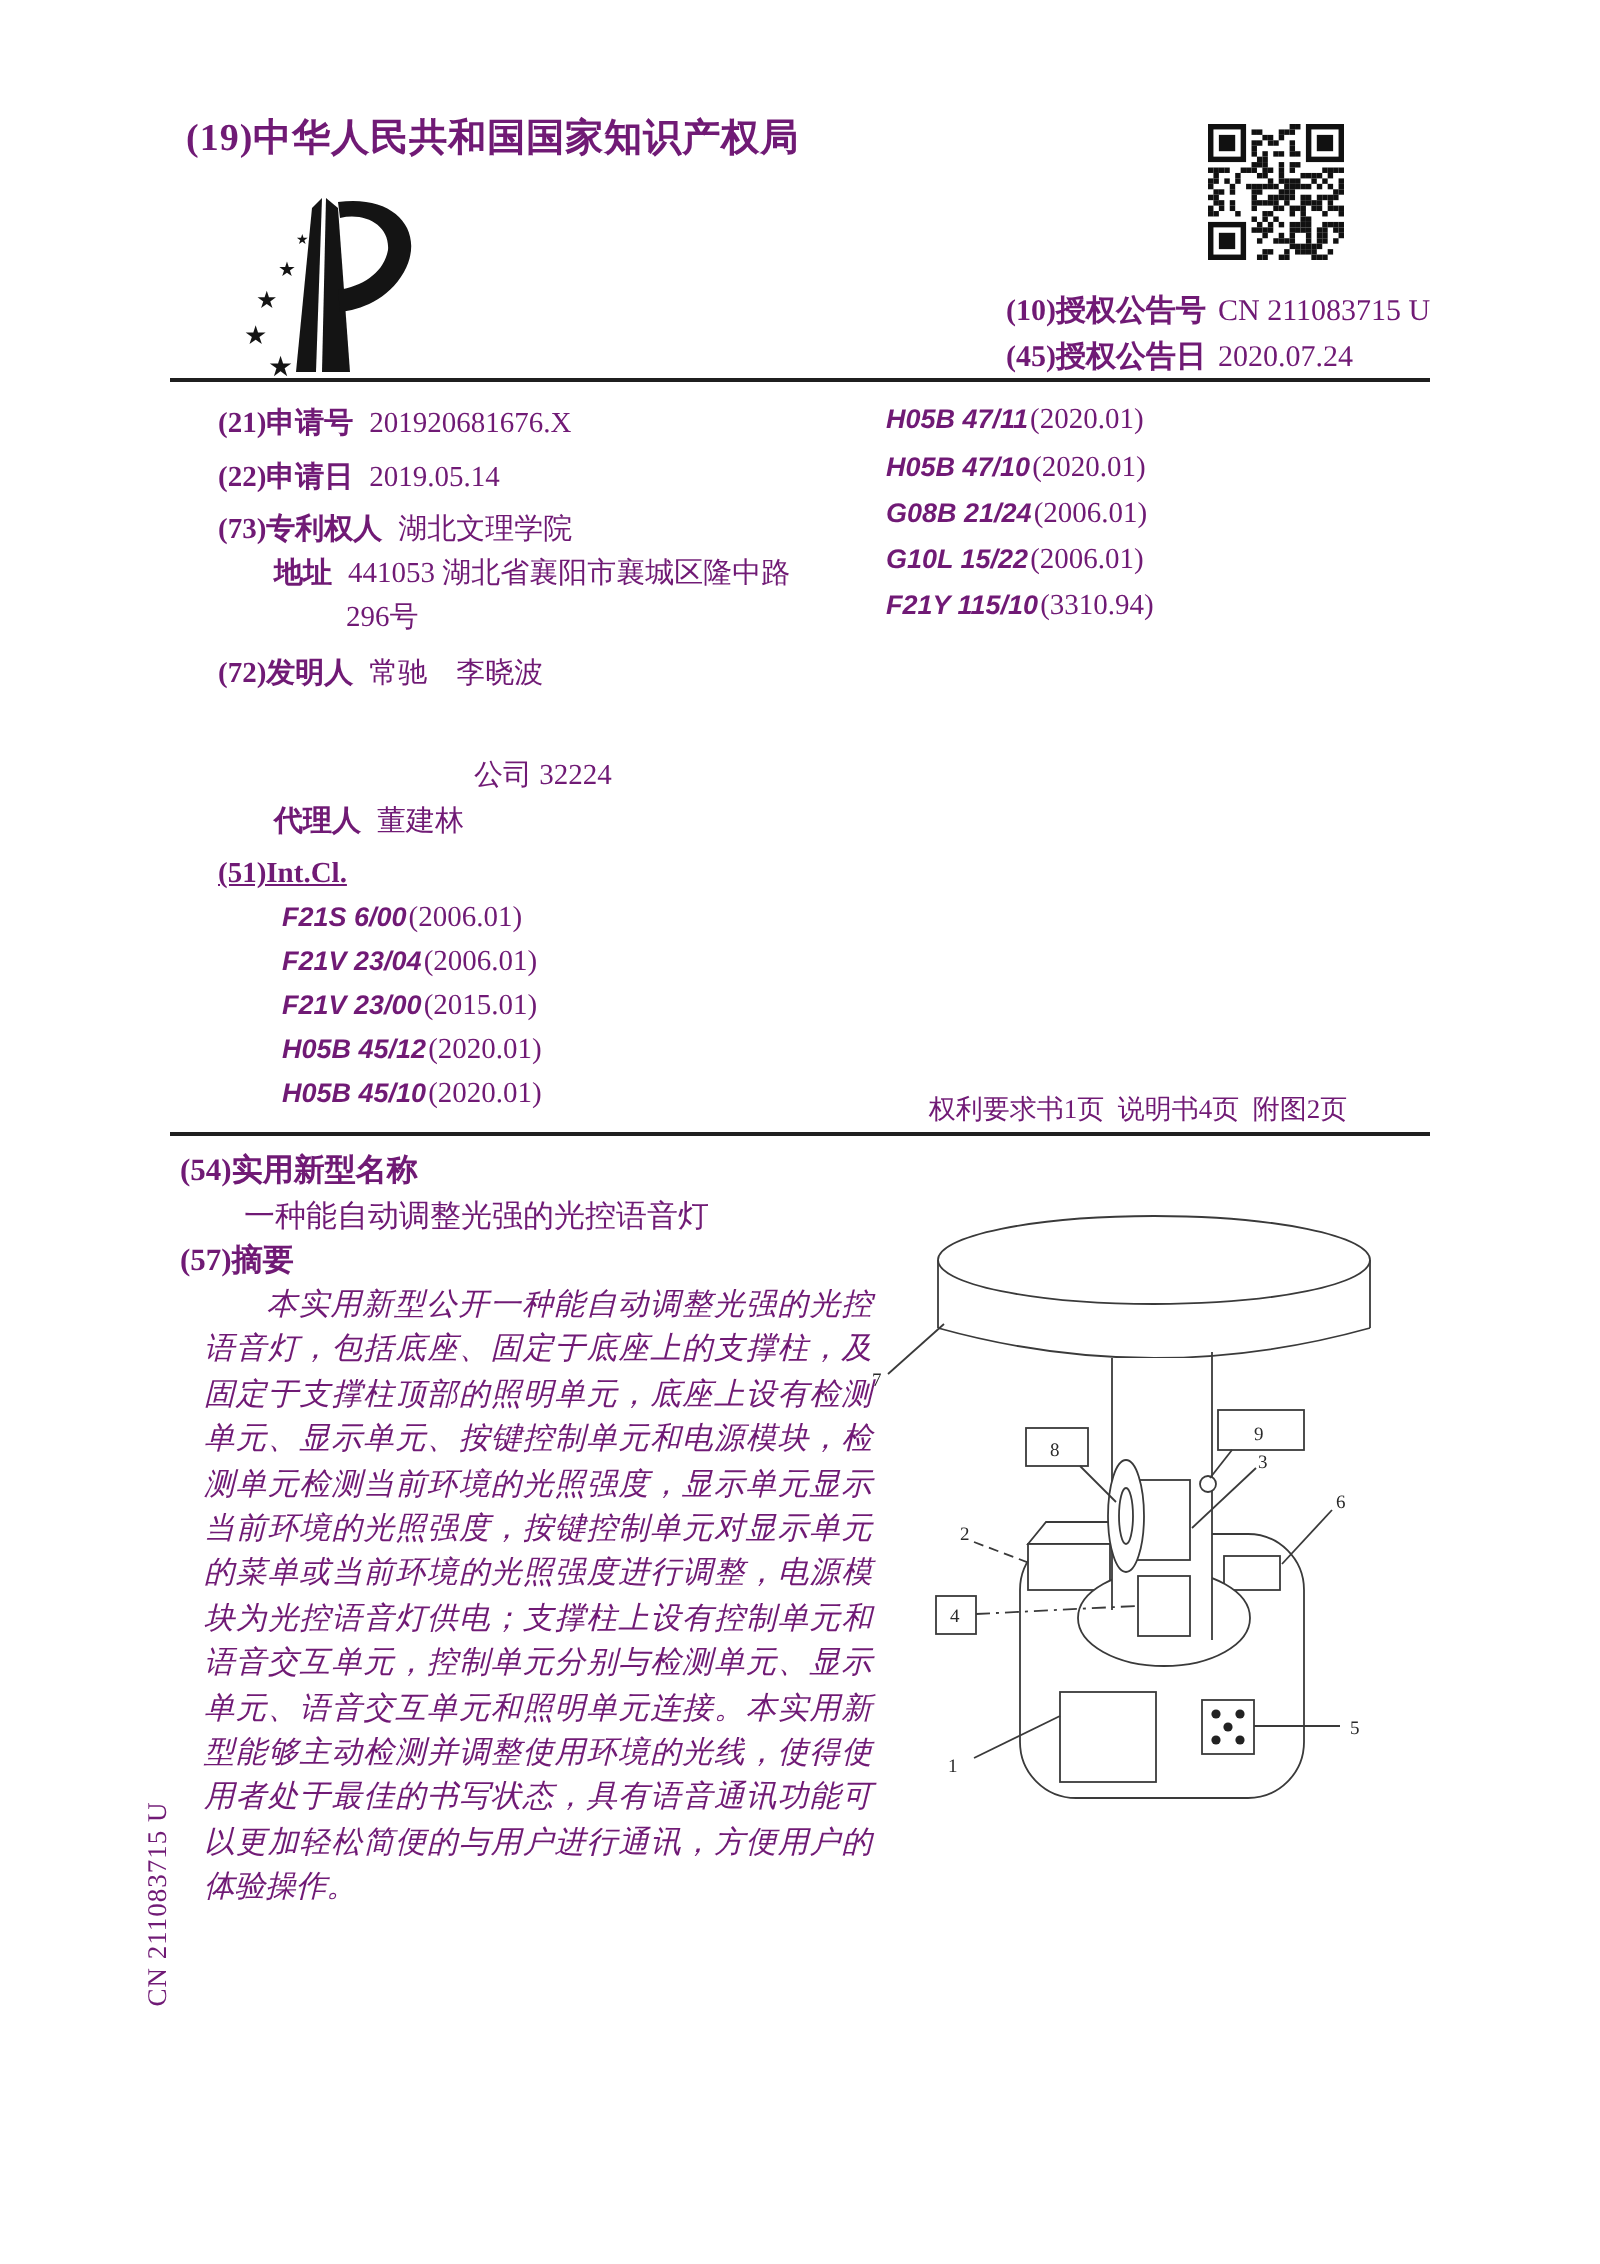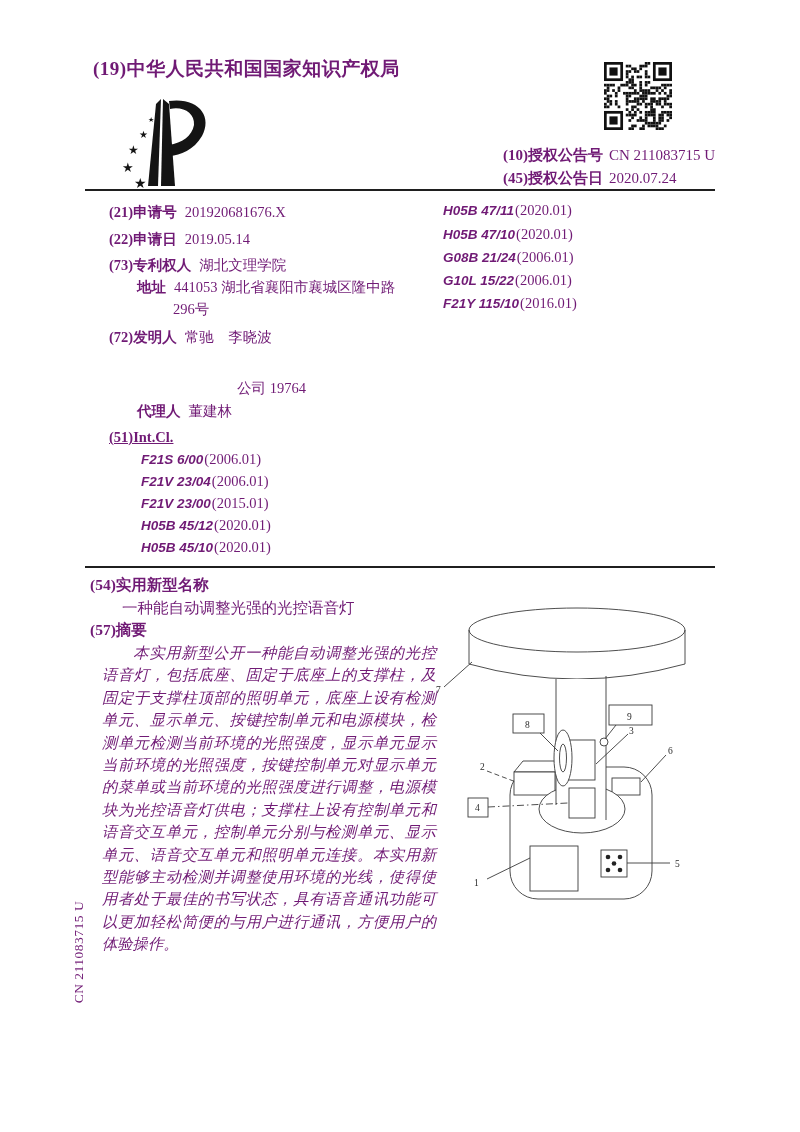--- a/index.html
+++ b/index.html
@@ -315,41 +315,42 @@
     <div class="abs bib" style="left:28px; top:80px;">
       <span class="lbl">地址</span><span class="val">441053 湖北省襄阳市襄城区隆中路</span>
     </div>
     <div class="abs bib" style="left:64px; top:102px;">
       <span class="val" style="margin-left:0">296号</span>
     </div>
     <div class="abs bib" style="left:0; top:130px;">
       <span class="lbl">(72)发明人</span><span class="val">常驰　李晓波</span>
     </div>
     <div class="abs bib" style="left:128px; top:181px;">
-      <span class="val" style="margin-left:0">公司 19764</span>
+      <span class="val" style="margin-left:0">公司 32224</span>
     </div>
     <div class="abs bib" style="left:28px; top:204px;">
       <span class="lbl">代理人</span><span class="val">董建林</span>
     </div>
     <div class="abs bib" style="left:0; top:230px;text-decoration:underline;">
       <span class="lbl">(51)Int.Cl.</span>
     </div>
     <div class="abs ipc" style="left:32px; top:253px;"><span class="code">F21S 6/00</span><span class="ver">(2006.01)</span></div>
     <div class="abs ipc" style="left:32px; top:275px;"><span class="code">F21V 23/04</span><span class="ver">(2006.01)</span></div>
     <div class="abs ipc" style="left:32px; top:297px;"><span class="code">F21V 23/00</span><span class="ver">(2015.01)</span></div>
     <div class="abs ipc" style="left:32px; top:319px;"><span class="code">H05B 45/12</span><span class="ver">(2020.01)</span></div>
     <div class="abs ipc" style="left:32px; top:341px;"><span class="code">H05B 45/10</span><span class="ver">(2020.01)</span></div>
   </div>
 
   <div class="abs" style="left:443px; top:198px; width:272px; height:360px;">
     <div class="abs ipc" style="left:0; top:4px;"><span class="code">H05B 47/11</span><span class="ver">(2020.01)</span></div>
     <div class="abs ipc" style="left:0; top:28px;"><span class="code">H05B 47/10</span><span class="ver">(2020.01)</span></div>
     <div class="abs ipc" style="left:0; top:51px;"><span class="code">G08B 21/24</span><span class="ver">(2006.01)</span></div>
     <div class="abs ipc" style="left:0; top:74px;"><span class="code">G10L 15/22</span><span class="ver">(2006.01)</span></div>
-    <div class="abs ipc" style="left:0; top:97px;"><span class="code">F21Y 115/10</span><span class="ver">(2016.01)</span></div>
+    <div class="abs ipc" style="left:0; top:97px;"><span class="code">F21Y 115/10</span><span class="ver">(3310.94)</span></div>
+    <div class="abs pages" style="left:-10px; top:348px; width:272px;">权利要求书1页  说明书4页  附图2页</div>
   </div>
 
   <div class="abs rule" style="left:85px; top:566px; width:630px;"></div>
 
   <div class="abs sec-lbl" style="left:90px; top:575px;">(54)实用新型名称</div>
   <div class="abs title-line" style="left:122px; top:598px;">一种能自动调整光强的光控语音灯</div>
   <div class="abs sec-lbl" style="left:90px; top:620px;">(57)摘要</div>
   <div class="abs abstract" style="left:102px; top:642px;font-style:italic;"><span class="indent"></span><span>本实用新型公开一种能自动调整光强的光控语音灯，包括底座、固定于底座上的支撑柱，及固定于支撑柱顶部的照明单元，底座上设有检测单元、显示单元、按键控制单元和电源模块，检测单元检测当前环境的光照强度，显示单元显示当前环境的光照强度，按键控制单元对显示单元的菜单或当前环境的光照强度进行调整，电源模块为光控语音灯供电；支撑柱上设有控制单元和语音交互单元，控制单元分别与检测单元、显示单元、语音交互单元和照明单元连接。本实用新型能够主动检测并调整使用环境的光线，使得使用者处于最佳的书写状态，具有语音通讯功能可以更加轻松简便的与用户进行通讯，方便用户的体验操作。</span></div>
 
   <div class="abs" style="left:430px; top:592px;">

